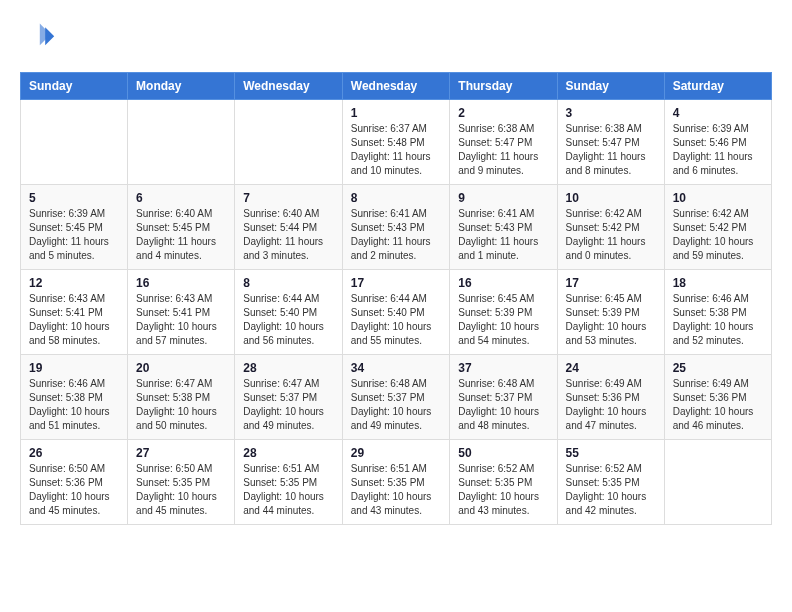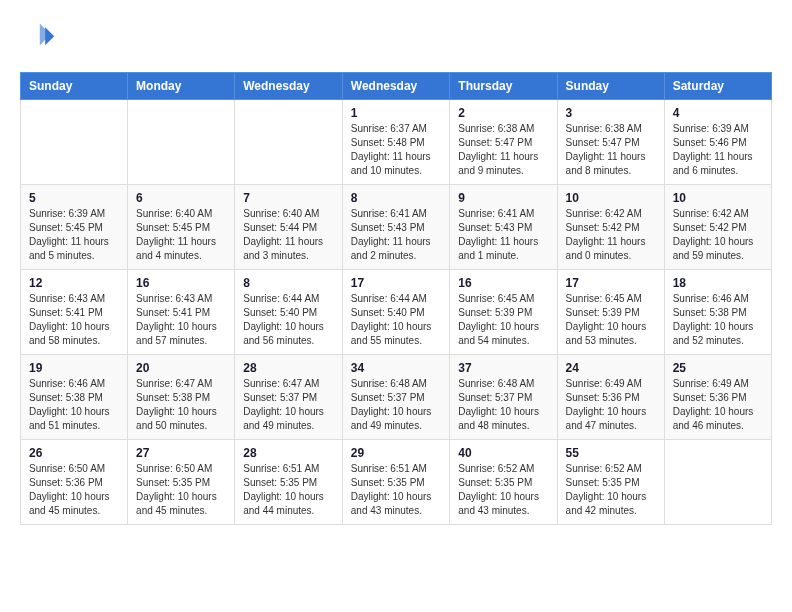--- a/index.html
+++ b/index.html
@@ -329,21 +329,21 @@
 and 44 minutes.</div>
         </td>
         <td>
           <div class="day-number">29</div>
           <div class="day-info" style="white-space: pre-line;">Sunrise: 6:51 AM
 Sunset: 5:35 PM
 Daylight: 10 hours
 and 43 minutes.</div>
         </td>
         <td>
-          <div class="day-number">40</div>
+          <div class="day-number">50</div>
           <div class="day-info" style="white-space: pre-line;">Sunrise: 6:52 AM
 Sunset: 5:35 PM
 Daylight: 10 hours
 and 43 minutes.</div>
         </td>
         <td>
           <div class="day-number">55</div>
           <div class="day-info" style="white-space: pre-line;">Sunrise: 6:52 AM
 Sunset: 5:35 PM
 Daylight: 10 hours

